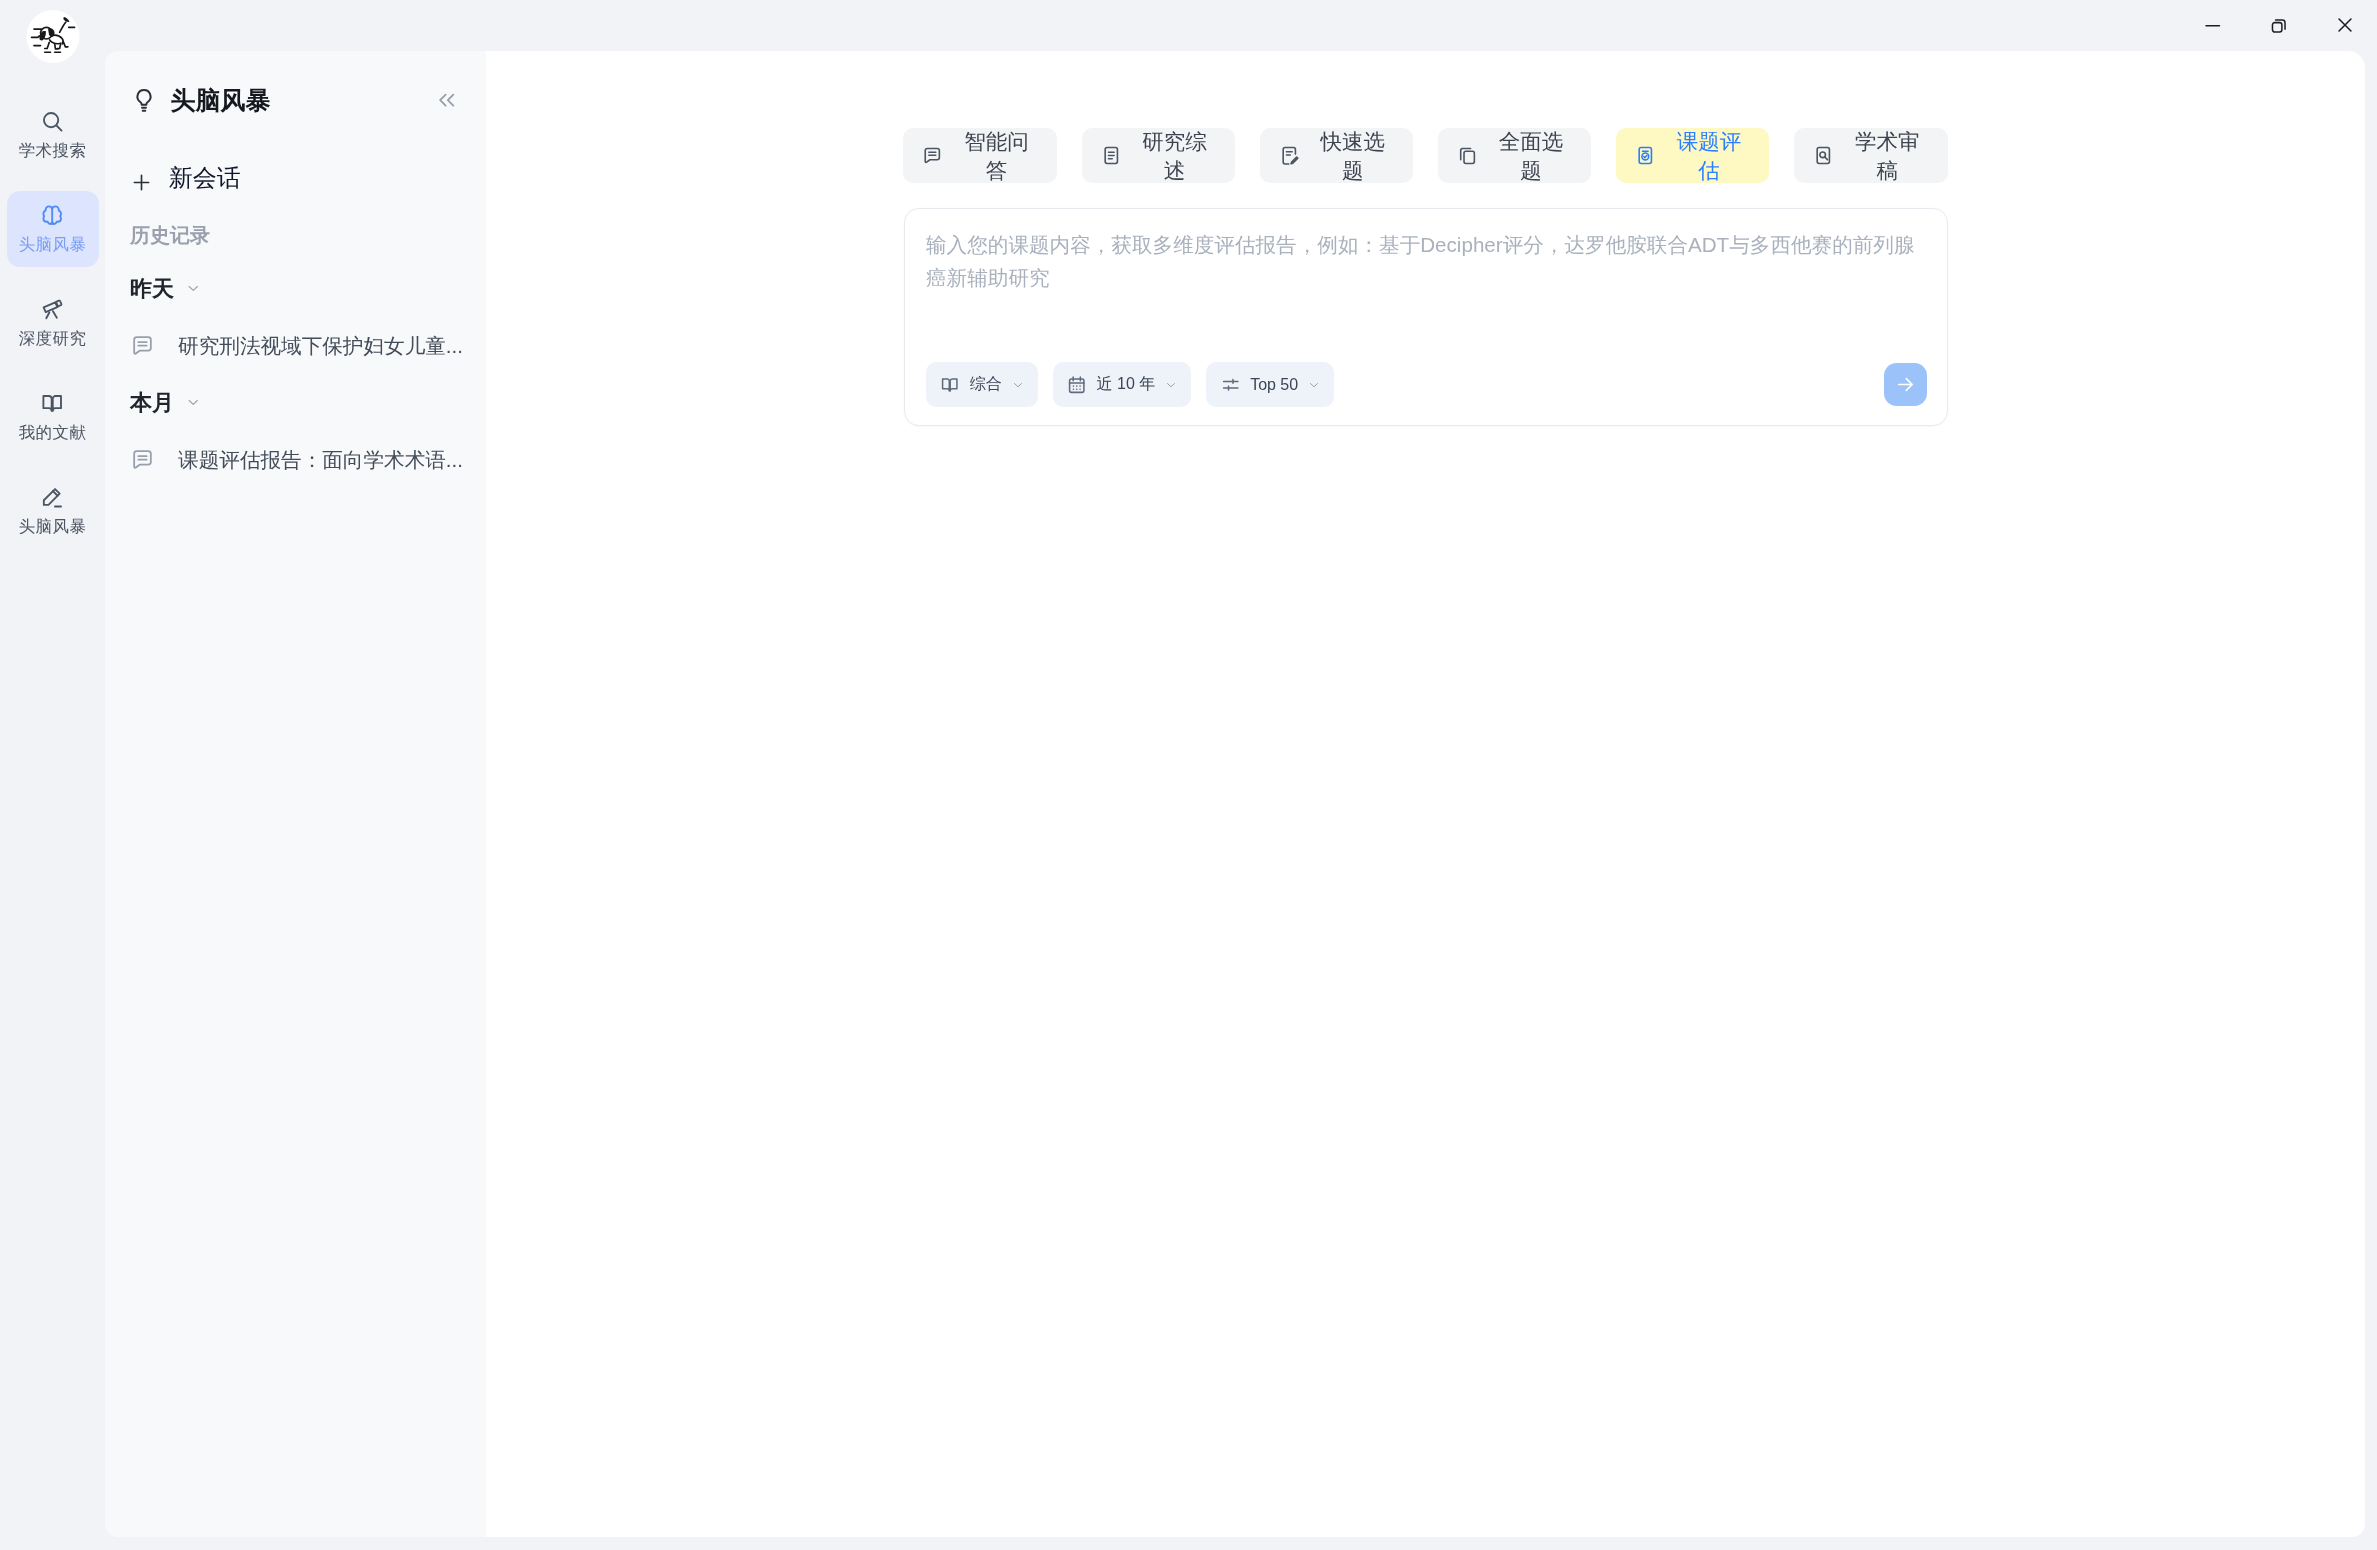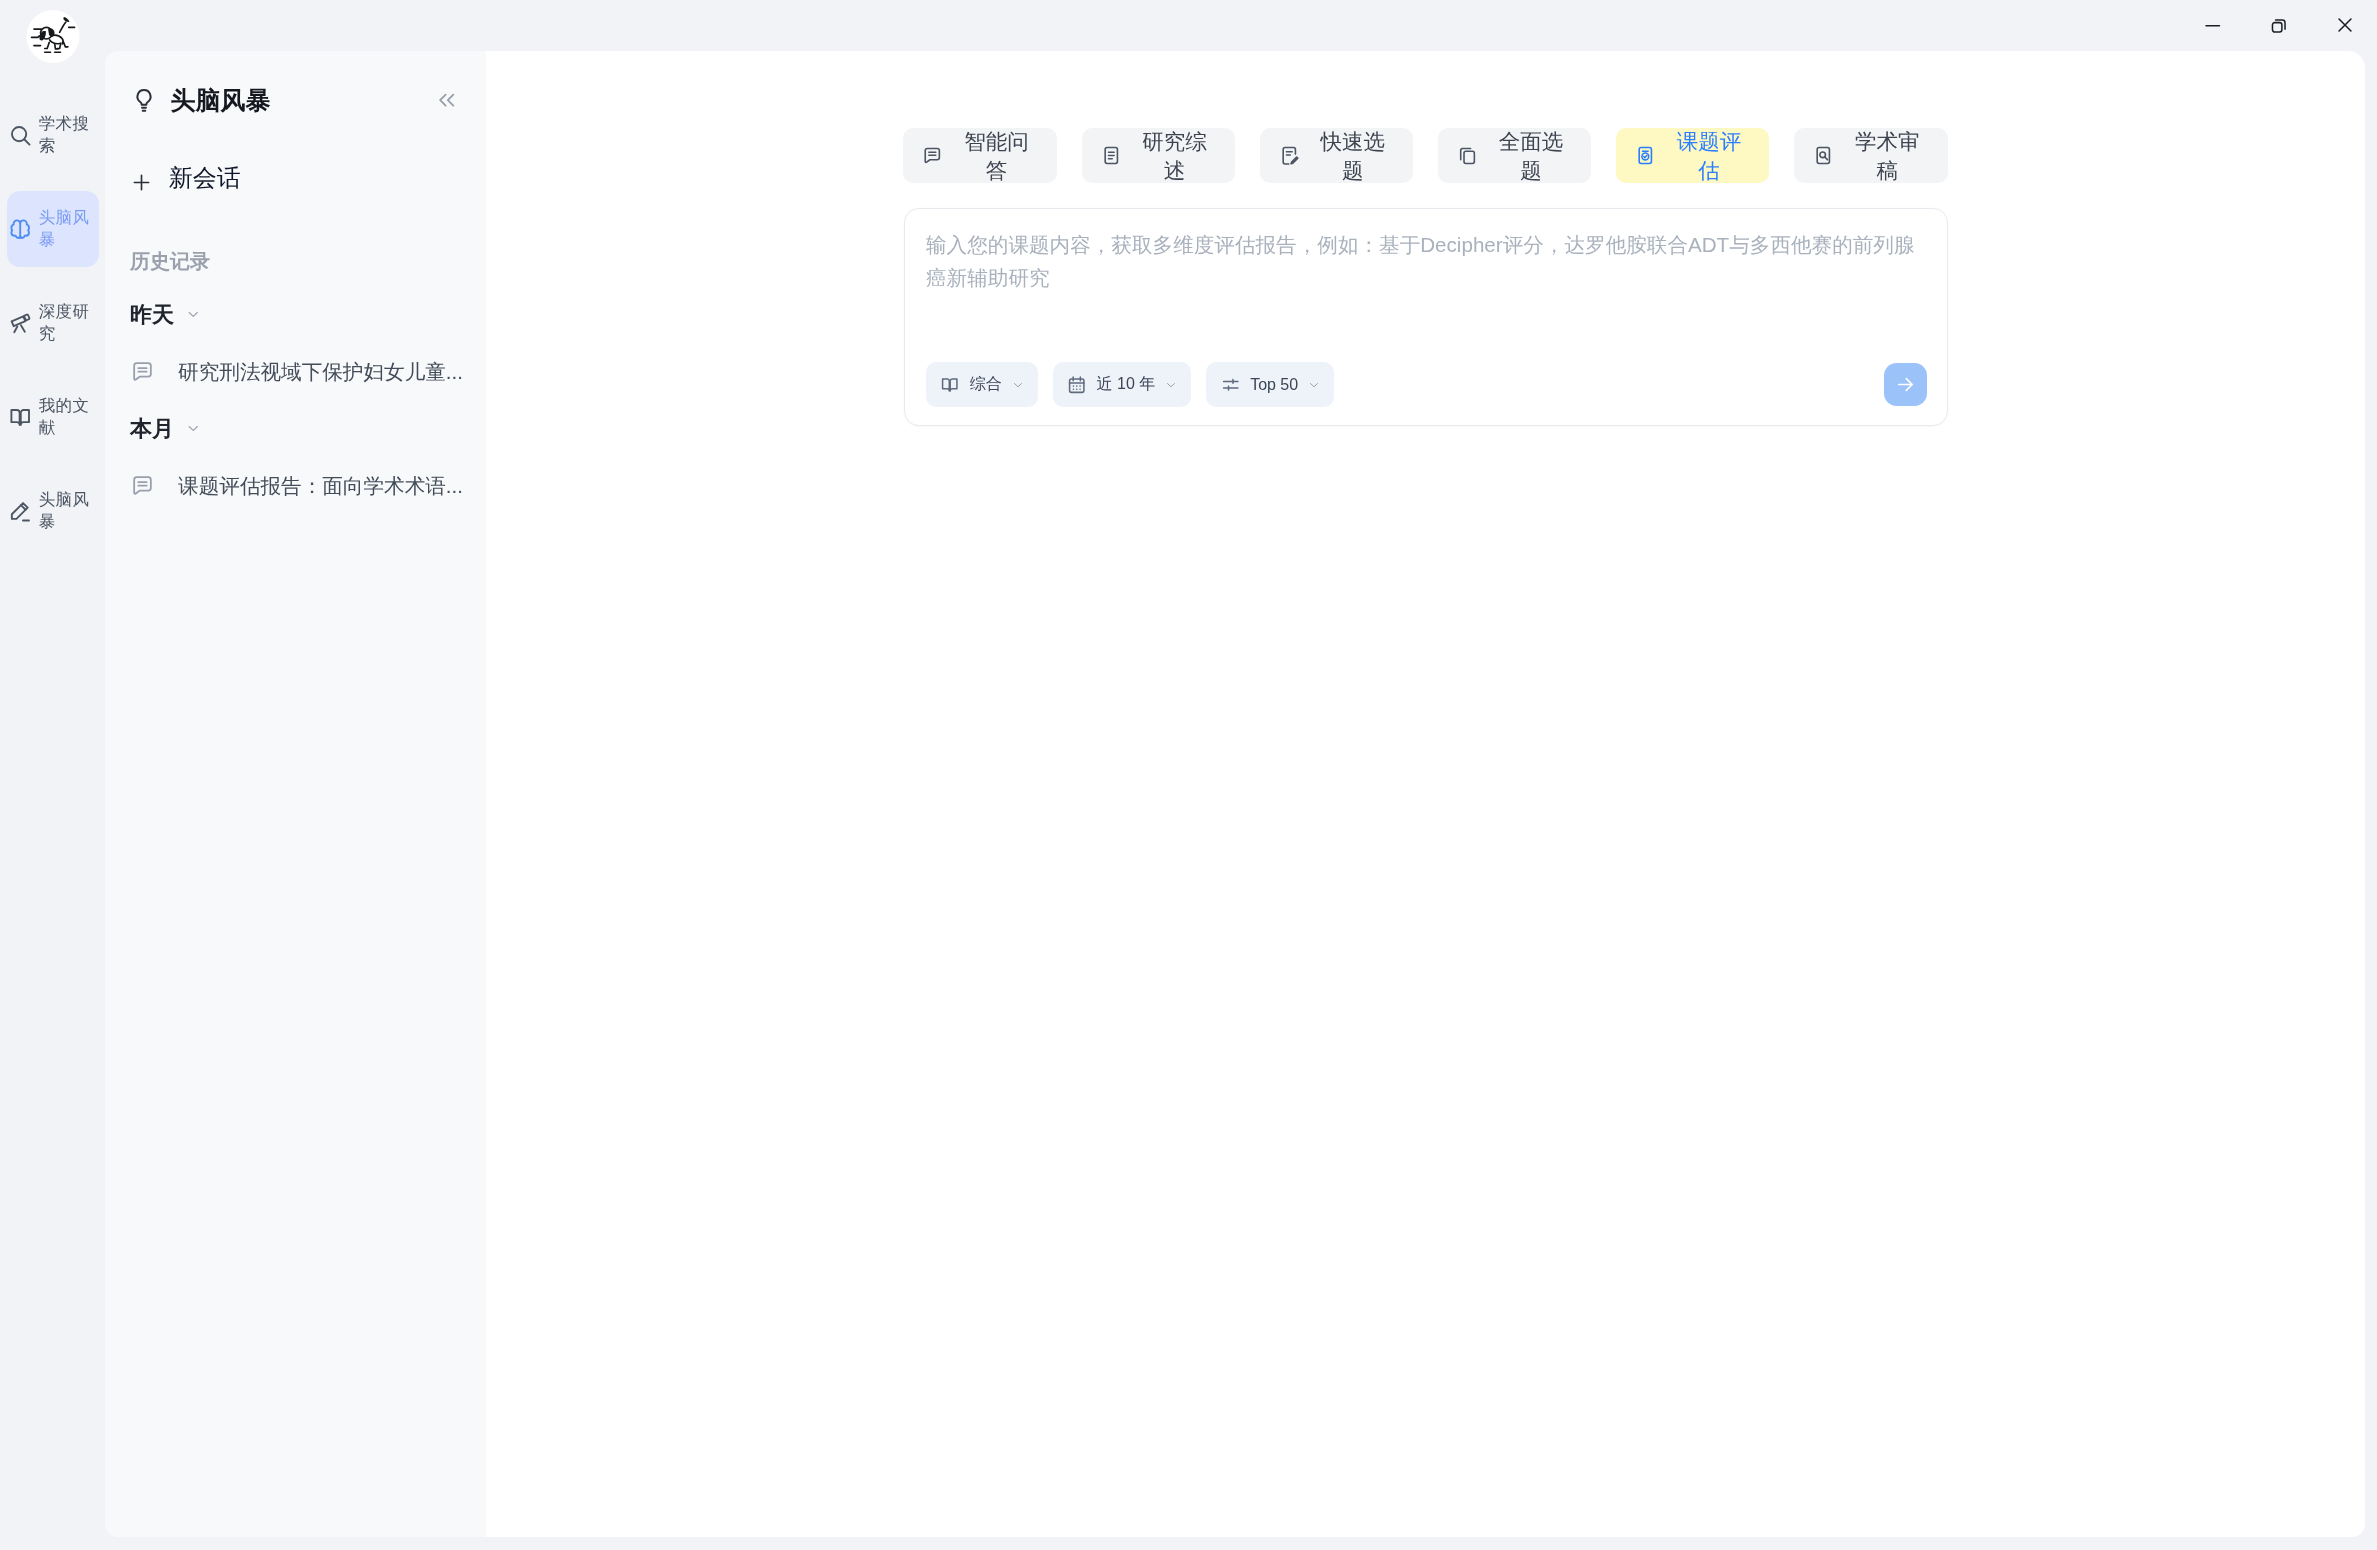--- a/index.html
+++ b/index.html
@@ -15,33 +15,33 @@
 
   
   .titlebar { position:absolute; top:0; left:0; width:100%; height:51px; }
   .win-controls { position:absolute; top:7.4px; right:14px; display:flex; gap:30px; }
   .win-btn { width:36px; height:36px; border:none; background:transparent; display:flex; align-items:center; justify-content:center; color:#1b1f24; cursor:pointer; }
 
   
   .rail { position:absolute; left:0; top:0; width:105px; height:100%; }
   .logo { position:absolute; top:10px; left:50%; transform:translateX(-50%); width:53px; height:53px; border-radius:50%; background:#fff; overflow:hidden; }
   .rail-nav { position:absolute; top:97px; left:0; width:100%; display:flex; flex-direction:column; align-items:center; gap:18px; }
-  .rail-item { width:92px; height:76px; border-radius:13.2px; display:flex; flex-direction:row; align-items:center; justify-content:center; gap:5.8px; color:#4b5563; cursor:pointer; }
+  .rail-item { width:92px; height:76px; border-radius:13.2px; display:flex; flex-direction:column; align-items:center; justify-content:center; gap:5.8px; color:#4b5563; cursor:pointer; }
   .rail-item .rlabel { font-size:16.5px; letter-spacing:0.4px; }
   .rail-item.active { background:#dce5fd; }
   .rail-item.active .ricon { color:#4f8df3; }
   .rail-item.active .rlabel { color:#7b9cf5; }
 
   
   .sidebar { position:absolute; left:105px; top:51px; width:381px; height:1486px; background:#f8f9fb; border-radius:13.2px 0 0 13.2px; padding:0 23px 0 25px; }
   .sb-header { margin-top:30px; display:flex; align-items:center; height:38px; color:#20242c; }
   .sb-title { font-size:25px; font-weight:700; margin-left:12.4px; color:#15181e; }
   .collapse-btn { margin-left:auto; border:none; background:transparent; color:#98a0ab; cursor:pointer; width:33px; height:33px; display:flex; align-items:center; justify-content:center; }
   .new-session { margin-top:39px; display:flex; align-items:flex-end; gap:15.7px; height:36px; font-size:24px; color:#0f172a; cursor:pointer; }
-  .history-label { margin-top:54px; font-size:20px; font-weight:600; color:#9aa1ad; }
+  .history-label { margin-top:28px; font-size:20px; font-weight:600; color:#9aa1ad; }
   .group-header { margin-top:23px; display:flex; align-items:center; gap:10.7px; height:33px; font-size:22px; font-weight:700; color:#20242c; cursor:pointer; }
   .group-header .chev { color:#9aa3ae; }
   .history-item { margin-top:23px; display:flex; align-items:center; gap:13.2px; height:35px; font-size:20.6px; color:#434c59; cursor:pointer; white-space:nowrap; overflow:hidden;justify-content:space-between; }
   .history-item .hicon { color:#97a0ac; flex:none; }
 
   
   .main { position:absolute; left:486px; top:51px; width:1879px; height:1486px; background:#ffffff; border-radius:0 16.5px 13.2px 0; }
   .center { width:1044px; margin:0 auto; }
   .hero { margin-top:467px; display:flex; align-items:center; justify-content:center; gap:10px; font-size:39px; font-weight:700; color:#1d2129; letter-spacing:0.8px; }
   .tabs { margin-top:53px; display:flex; justify-content:center; gap:25px; }

